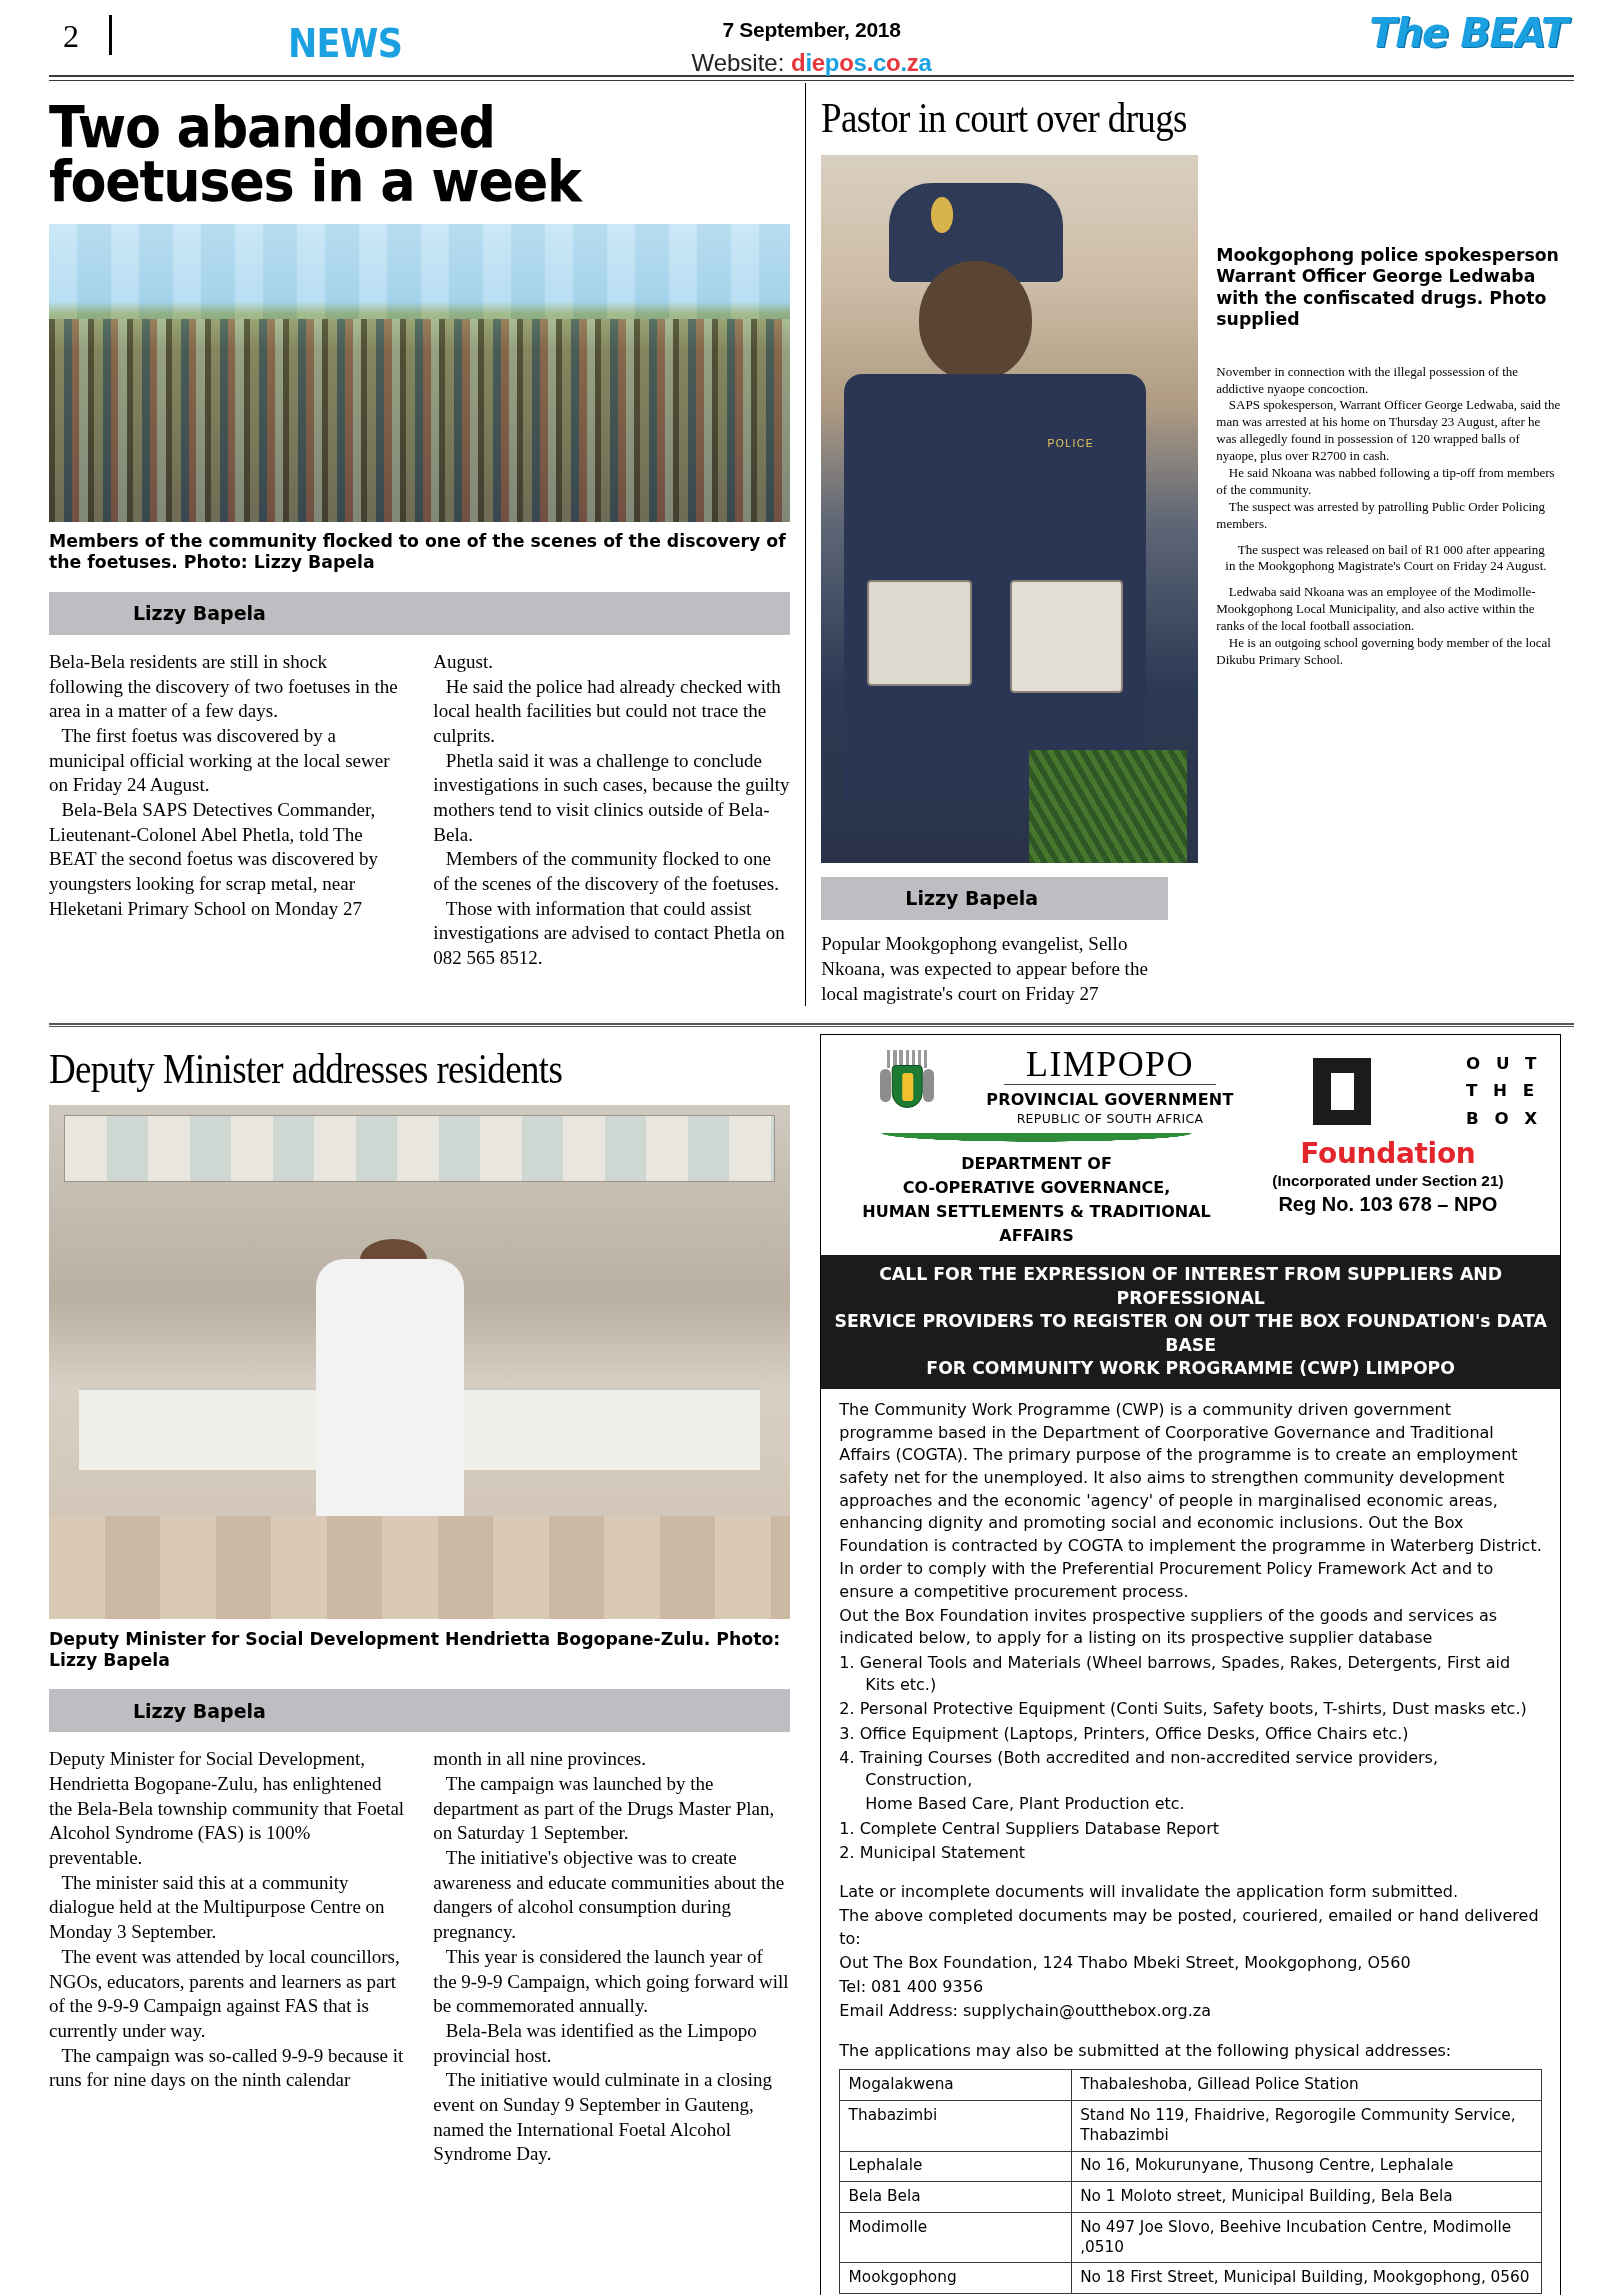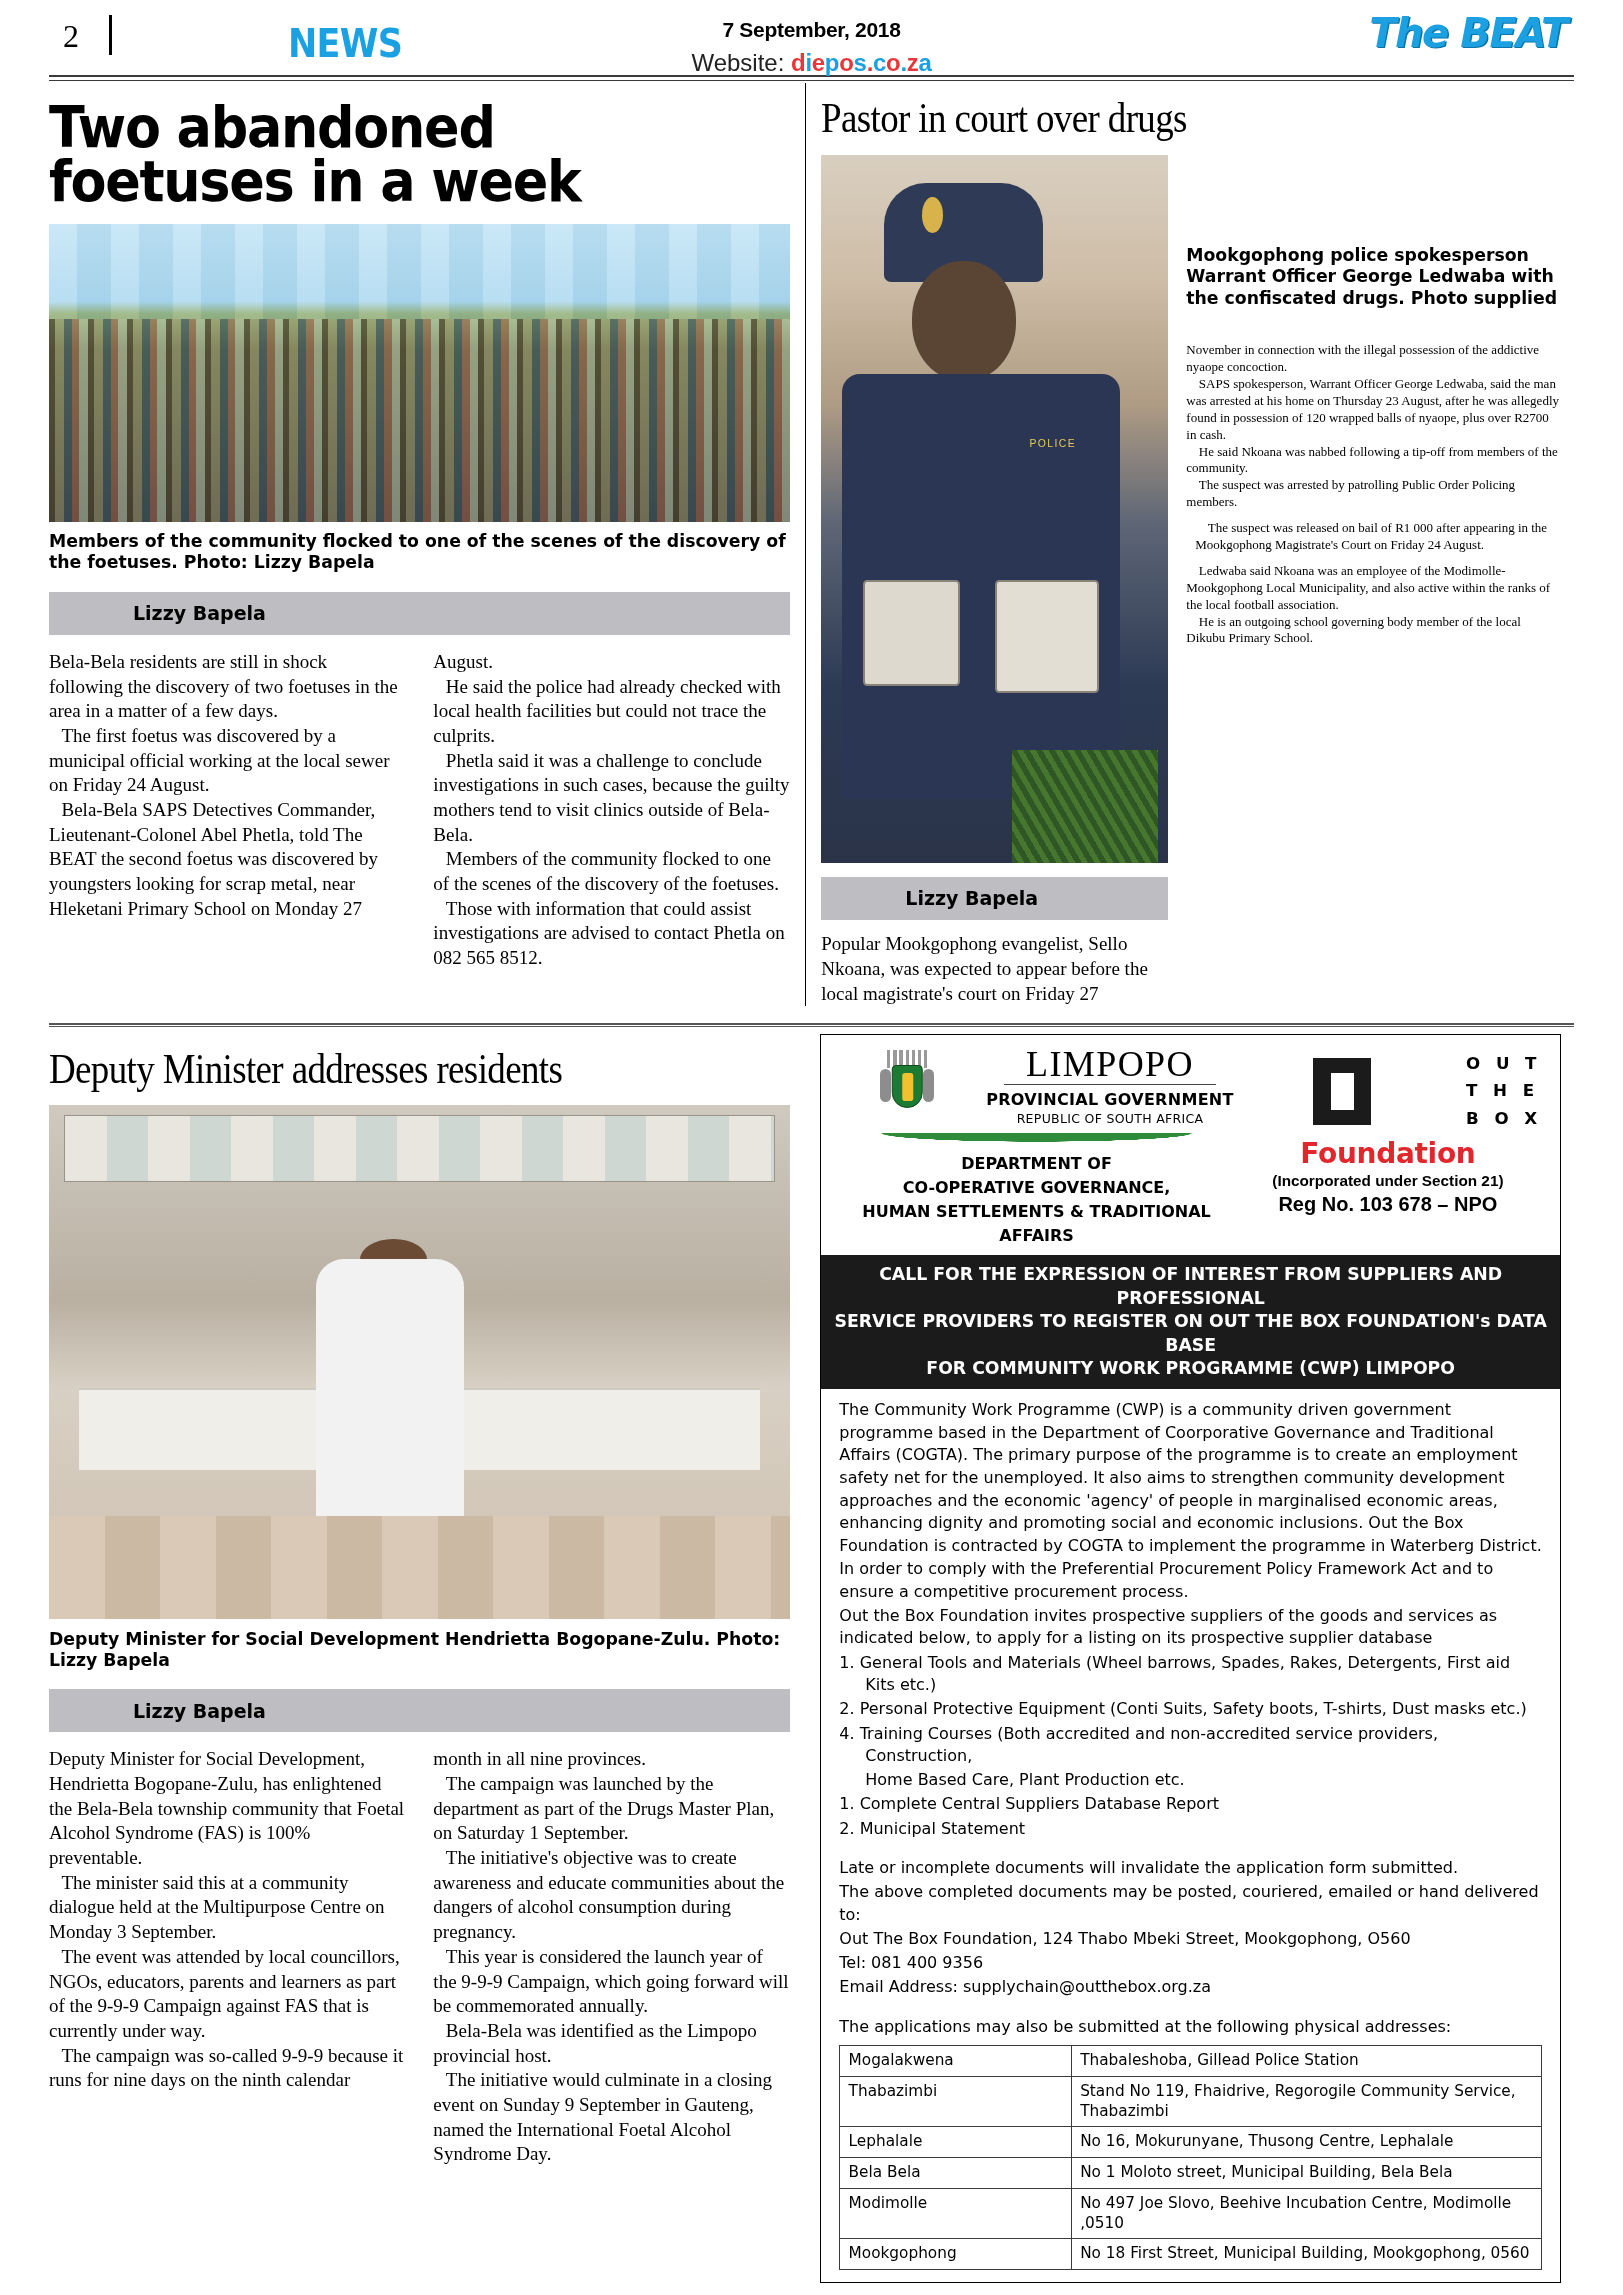--- a/index.html
+++ b/index.html
@@ -80,21 +80,21 @@
   .byline-bar { background:#bdbdc2; height:43px; margin:18px 0 15.3px 0; display:flex; align-items:center; }
   .byline-bar span { font-family:"DejaVu Sans", sans-serif; font-weight:bold; font-size:19px; padding-left:84px; }
   .body-2 { display:flex; gap:28px; font-family:"Liberation Serif", serif; font-size:19px; line-height:1.3; }
   .body-2 > div { flex:1; }
   .body-2 p { margin:0; text-indent:12.5px; }
   .body-2 p.first { text-indent:0; }
 
   .caption-right { font-family:"DejaVu Sans", sans-serif; font-weight:bold; font-size:17.3px; line-height:1.24; }
 
   .two-up { display:flex; gap:18px; }
-  .two-up .ph { width:347px; }
+  .two-up .ph { width:377px; }
   .two-up .tx { flex:1; }
 
   .divider-h { border-top:2.1px solid #555; border-bottom:0.7px solid #555; height:3.5px; margin:16.7px 0 7px 0; }
 
   
   .ad-box { border:1.4px solid #000; background:#fff; padding:0; }
   .ad-logos { display:flex; align-items:flex-start; padding:11px 18px 7px 18px; }
   .ad-logo-left { flex:1.28; text-align:center; }
   .ad-logo-right { flex:1; text-align:center; padding-top:4.2px; }
   .coa { width:54px; height:72px; margin:0 auto; position:relative; }
@@ -293,20 +293,21 @@
           <div>CALL FOR THE EXPRESSION OF INTEREST FROM SUPPLIERS AND PROFESSIONAL</div>
           <div>SERVICE PROVIDERS TO REGISTER ON OUT THE BOX FOUNDATION's DATA BASE</div>
           <div>FOR COMMUNITY WORK PROGRAMME (CWP) LIMPOPO</div>
         </div>
 
         <div class="ad-body">
           <p>The Community Work Programme (CWP) is a community driven government programme based in the Department of Coorporative Governance and Traditional Affairs (COGTA). The primary purpose of the programme is to create an employment safety net for the unemployed. It also aims to strengthen community development approaches and the economic 'agency' of people in marginalised economic areas, enhancing dignity and promoting social and economic inclusions. Out the Box Foundation is contracted by COGTA to implement the programme in Waterberg District. In order to comply with the Preferential Procurement Policy Framework Act and to ensure a competitive procurement process.</p>
           <p>Out the Box Foundation invites prospective suppliers of the goods and services as indicated below, to apply for a listing on its prospective supplier database</p>
           <p class="num">1.  General Tools and Materials (Wheel barrows, Spades, Rakes, Detergents, First aid Kits etc.)</p>
           <p class="num">2.  Personal Protective Equipment (Conti Suits, Safety boots, T-shirts, Dust masks etc.)</p>
+          <p class="num">3.  Office Equipment (Laptops, Printers, Office Desks, Office Chairs etc.)</p>
           <p class="num">4.  Training Courses (Both accredited and non-accredited service providers, Construction,</p>
           <p class="num2">Home Based Care, Plant Production etc.</p>
           <p class="num">1.  Complete Central Suppliers Database Report</p>
           <p class="num">2.  Municipal Statement</p>
           <div class="ad-spacer"></div>
           <p>Late or incomplete documents will invalidate the application form submitted.</p>
           <p>The above completed documents may be posted, couriered, emailed or hand delivered to:</p>
           <p>Out The Box Foundation, 124 Thabo Mbeki Street, Mookgophong, O560</p>
           <p>Tel: 081 400 9356</p>
           <p>Email Address: supplychain@outthebox.org.za</p>

